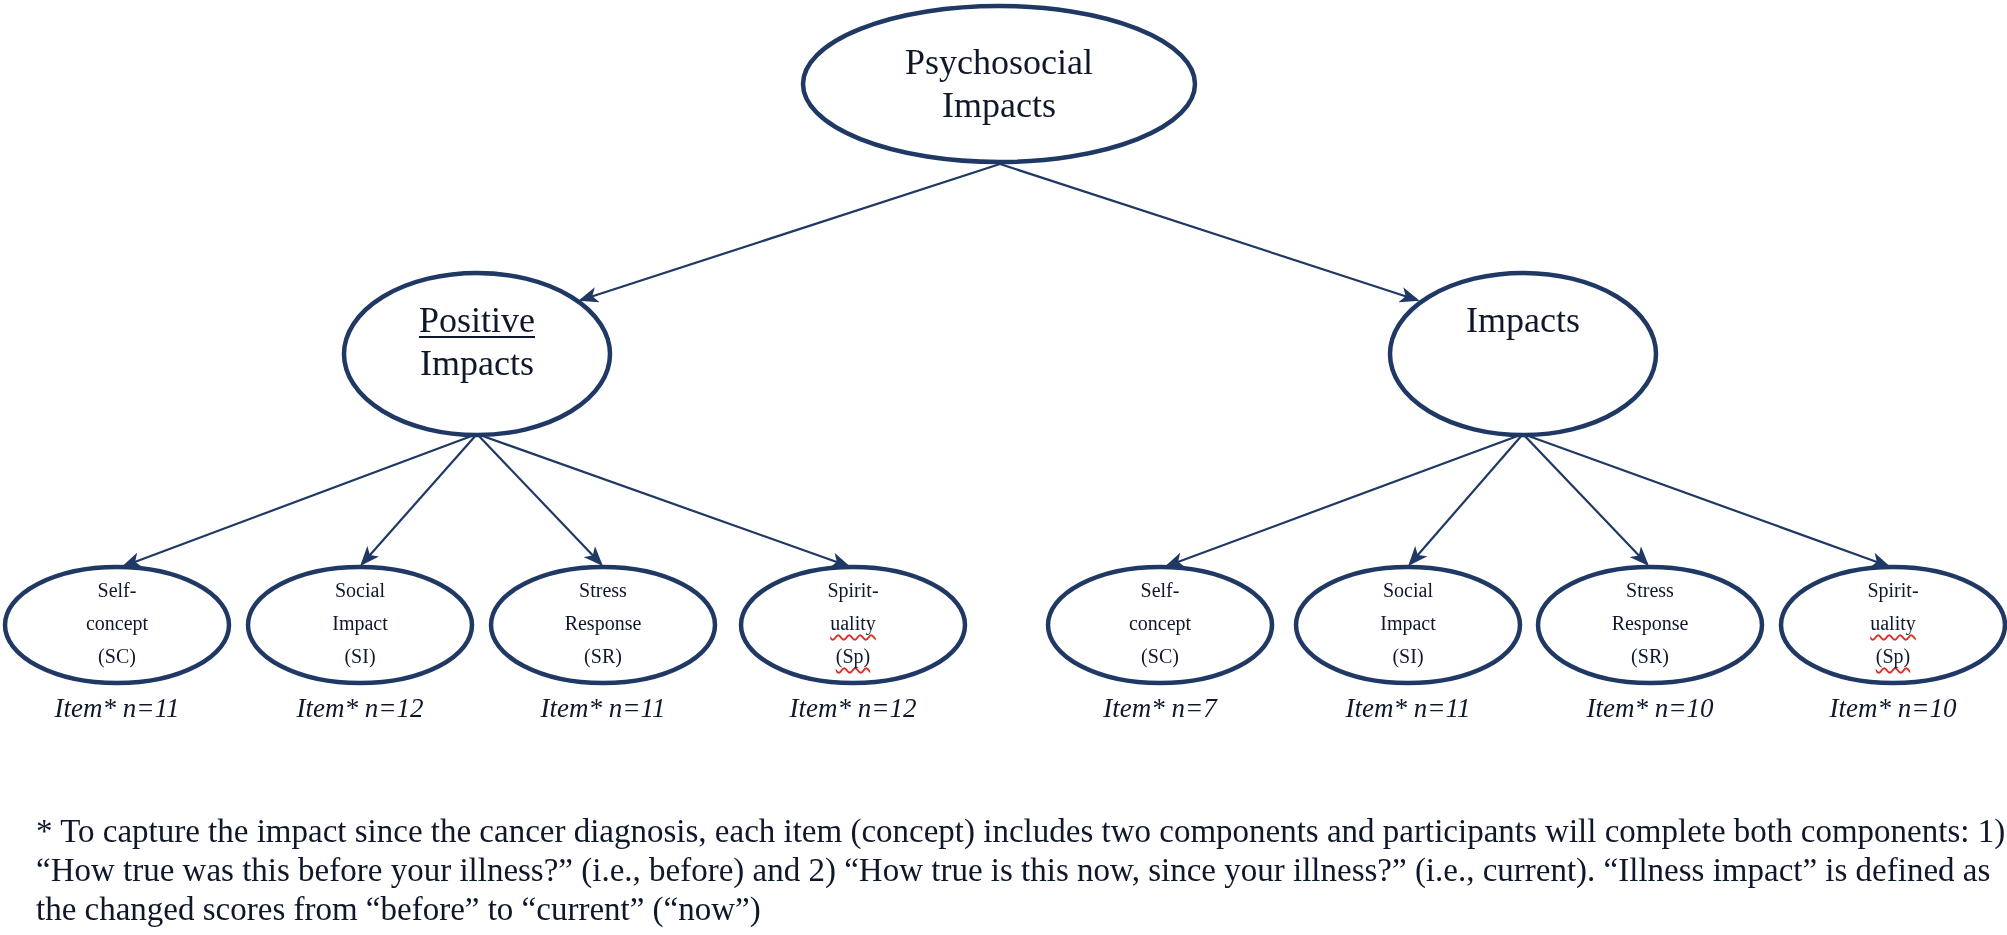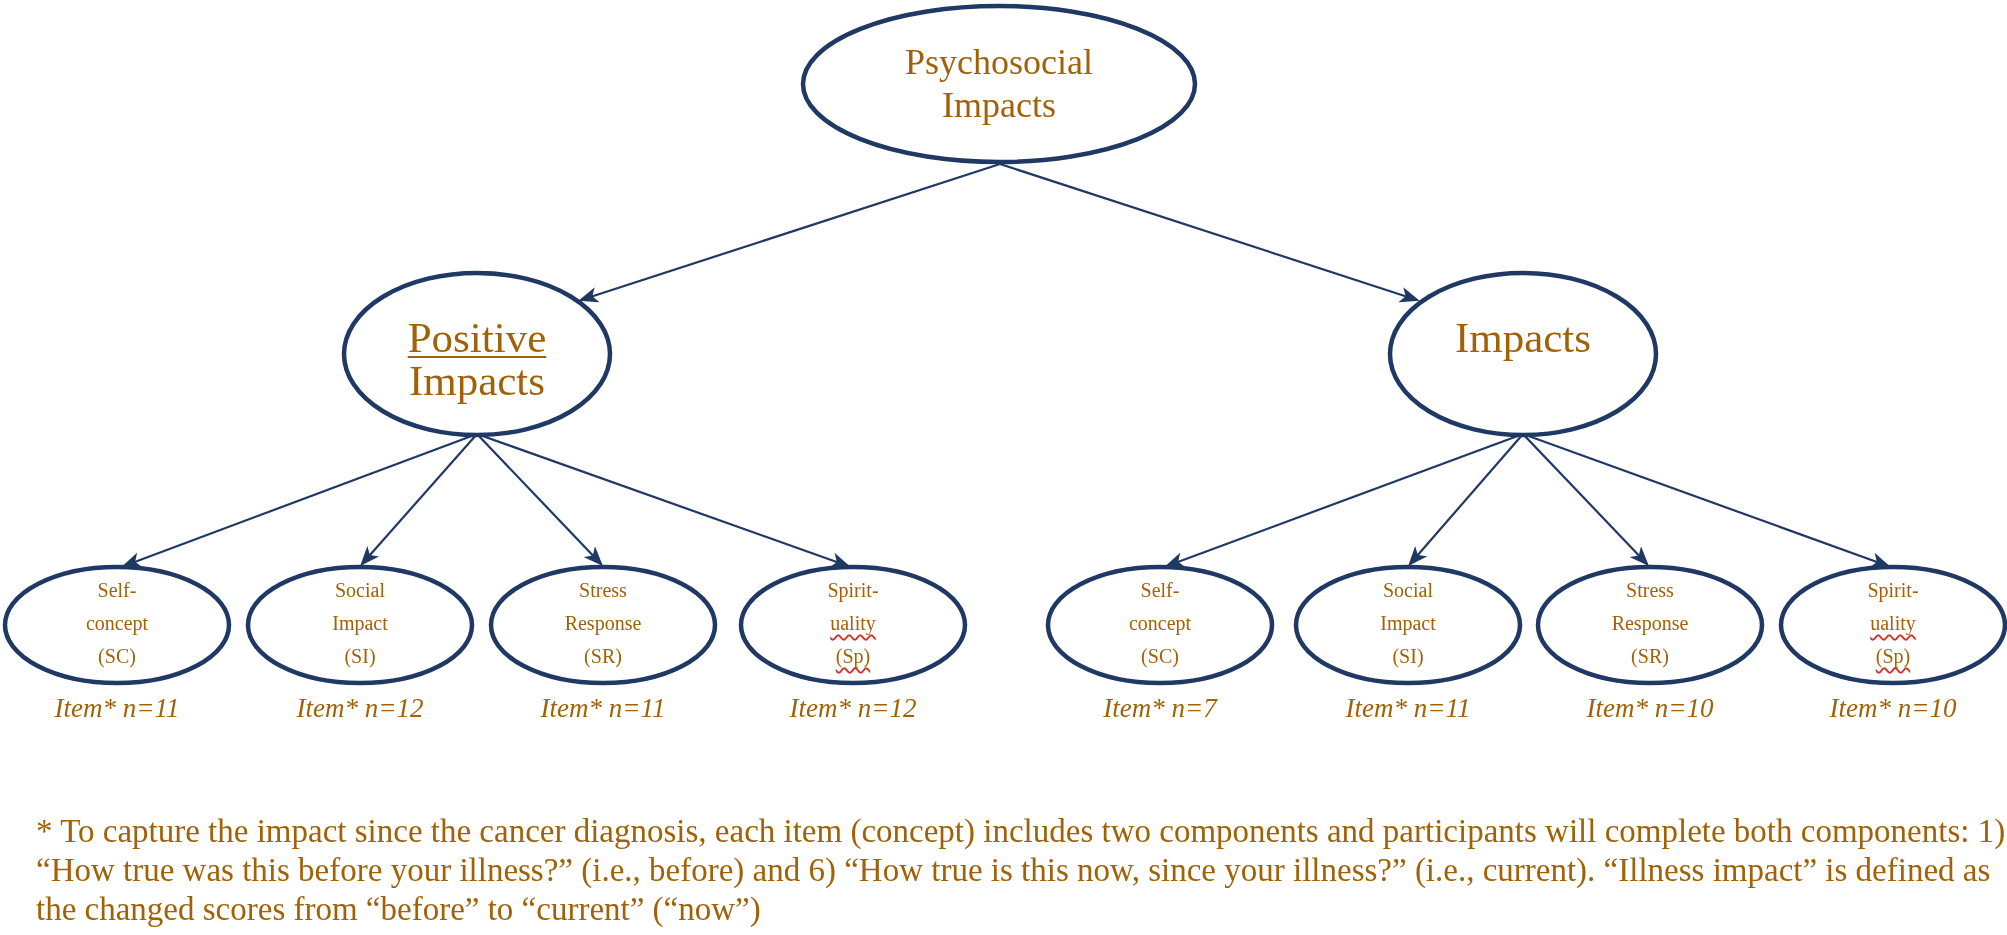--- a/index.html
+++ b/index.html
@@ -6,40 +6,40 @@
     margin: 0;
     padding: 0;
     background: #ffffff;
   }
   .canvas {
     position: relative;
     width: 2007px;
     height: 935px;
     background: #ffffff;
     font-family: "Liberation Serif", "DejaVu Serif", serif;
-    color: #a16207;
+    color: #0f172a;
     overflow: hidden;
   }
   svg.diagram-lines {
     position: absolute;
     left: 0; top: 0;
     width: 2007px;
     height: 935px;
   }
   .node-label {
     position: absolute;
     text-align: center;
   }
   .root-label {
     left: 803px; top: 41px; width: 392px;
     font-size: 36px; line-height: 43px;
   }
   .branch-label {
-    top: 316px; width: 266px;
-    font-size: 43px; line-height: 43px;
+    top: 299px; width: 266px;
+    font-size: 36px; line-height: 43px;
   }
   .branch-label .u {
     text-decoration: underline;
     text-decoration-thickness: 2px;
     text-underline-offset: 4px;
   }
   .child-label {
     top: 574px; width: 230px;
     font-size: 20px; line-height: 33px;
   }
@@ -164,17 +164,17 @@
   <div class="item-label" style="left:240px">Item* n=12</div>
   <div class="item-label" style="left:483px">Item* n=11</div>
   <div class="item-label" style="left:733px">Item* n=12</div>
   <div class="item-label" style="left:1040px">Item* n=7</div>
   <div class="item-label" style="left:1288px">Item* n=11</div>
   <div class="item-label" style="left:1530px">Item* n=10</div>
   <div class="item-label" style="left:1773px">Item* n=10</div>
 
   <div class="footnote">
     <div>* To capture the impact since the cancer diagnosis, each item (concept) includes two components and participants will complete both components: 1)</div>
-    <div>“How true was this before your illness?” (i.e., before) and 6) “How true is this now, since your illness?” (i.e., current). “Illness impact” is defined as</div>
+    <div>“How true was this before your illness?” (i.e., before) and 2) “How true is this now, since your illness?” (i.e., current). “Illness impact” is defined as</div>
     <div>the changed scores from “before” to “current” (“now”)</div>
   </div>
 
 </div>
 
 </body></html>

